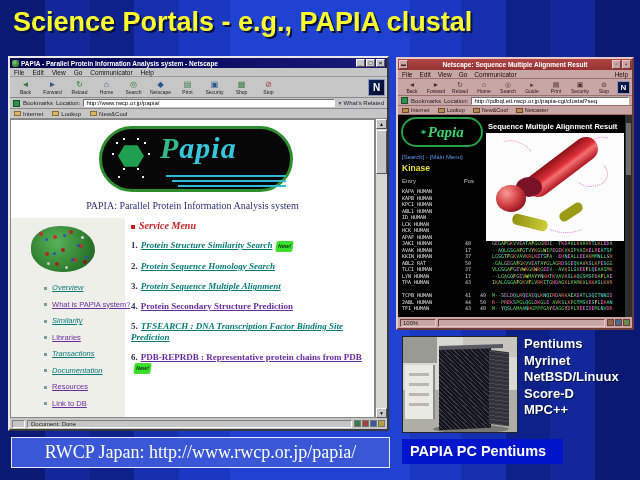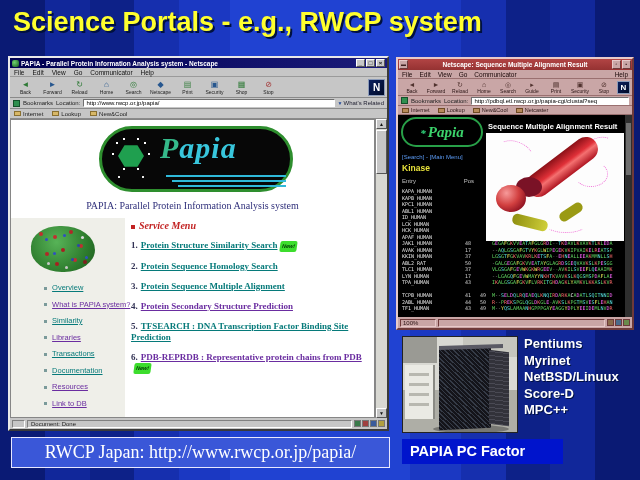--- a/index.html
+++ b/index.html
@@ -95,21 +95,21 @@
       box-shadow:14px 3px #c03030, 30px -2px #b02828, 40px 12px #c03030, 22px 16px #a82020,
                  6px 20px #b02828, 34px 26px #c03030, 16px 30px #a82020, 44px 28px #802020;}
   .protein::after{ content:""; position:absolute; left:14px; top:12px; width:3px; height:3px; border-radius:50%;
       background:#3050c0;
       box-shadow:18px -4px #3050c0, 32px 6px #2a48aa, 8px 14px #3050c0, 26px 20px #2a48aa,
                  40px 18px #3050c0, 2px 24px #c8c8c8, 36px -2px #d8d8d8, 20px 28px #c8c8c8;}
   .sidelinks{ left:8px; top:160px; width:102px;margin-left:25px;}
   .side-item{ display:block; line-height:16.5px; font-size:7.5px; white-space:nowrap; overflow:hidden;}
   .side-item .sb{ display:inline-block; width:3px; height:3px; background:#7a9a9a; margin-right:3px; vertical-align:middle;}
   .sidelab{ text-decoration:underline;}
-  .lnk{ color:#067a7a; } .vis{ color:#6a2da0; }
+  .lnk{ color:#067a7a;font-style:italic; } .vis{ color:#6a2da0; }
   .servicecol{ left:120px; top:100px; width:250px;}
   .svc-title{ font-family:"Liberation Serif",serif; font-weight:bold; font-style:italic;
               font-size:10px; color:#c22222; margin-bottom:9px;}
   .svc-title::before{ content:""; display:inline-block; width:4px; height:4px; background:#c22222; margin-right:4px;}
   .svc-item{ margin-bottom:9.5px; font-family:"Liberation Serif",serif; font-weight:bold;
              font-size:9px; line-height:10.5px;}
   .svc-num{ color:#333355; margin-right:3px;}
   .svc-link{ text-decoration:underline;}
   .badge{ display:inline-block; background:#3ddd2d; color:#054405; font-family:"Liberation Sans",sans-serif;
           font-size:5.5px; font-style:italic; font-weight:bold; padding:0 2px; margin-left:3px;
@@ -199,21 +199,21 @@
   .cluster-box{ left:402px; top:439px; width:161px; height:25px; background:#0014cc;
                 color:#fff; font-weight:bold; font-size:14.5px; line-height:24px; padding-left:8px; white-space:nowrap;}
   .url-box{ left:11px; top:437px; width:379px; height:31px; background:#3a57d8; border:1px solid #e8e8ff;
             color:#fff; font-family:"Liberation Serif",serif; font-size:18px; line-height:28px; text-align:center; white-space:nowrap;}
 </style>
 </head>
 <body>
 
 <div class="slide">
 
-  <div class="abs slide-title">Science Portals - e.g., RWCP system</div>
+  <div class="abs slide-title">Science Portals - e.g., PAPIA clustal</div>
 
   <div class="abs w95 lwin">
     <div class="lw-title">
       <span class="appico"></span>
       <span>PAPIA - Parallel Protein Information Analysis system - Netscape</span>
       <span class="winctl">
         <span class="cbtn">_</span>
         <span class="cbtn">□</span>
         <span class="cbtn">×</span>
       </span>
@@ -693,16 +693,16 @@
     <span class="abs ph-top"></span>
   </div>
   <div class="abs specs">
 
   <span class="spec-line">Pentiums</span>
       <span class="spec-line">Myrinet</span>
       <span class="spec-line">NetBSD/Linuux</span>
       <span class="spec-line">Score-D</span>
       <span class="spec-line">MPC++</span>
     </div>
-  <div class="abs cluster-box">PAPIA PC Factor</div>
+  <div class="abs cluster-box">PAPIA PC Pentiums</div>
   <div class="abs url-box">RWCP Japan: http://www.rwcp.or.jp/papia/</div>
 
 </div>
 
 </body></html>

